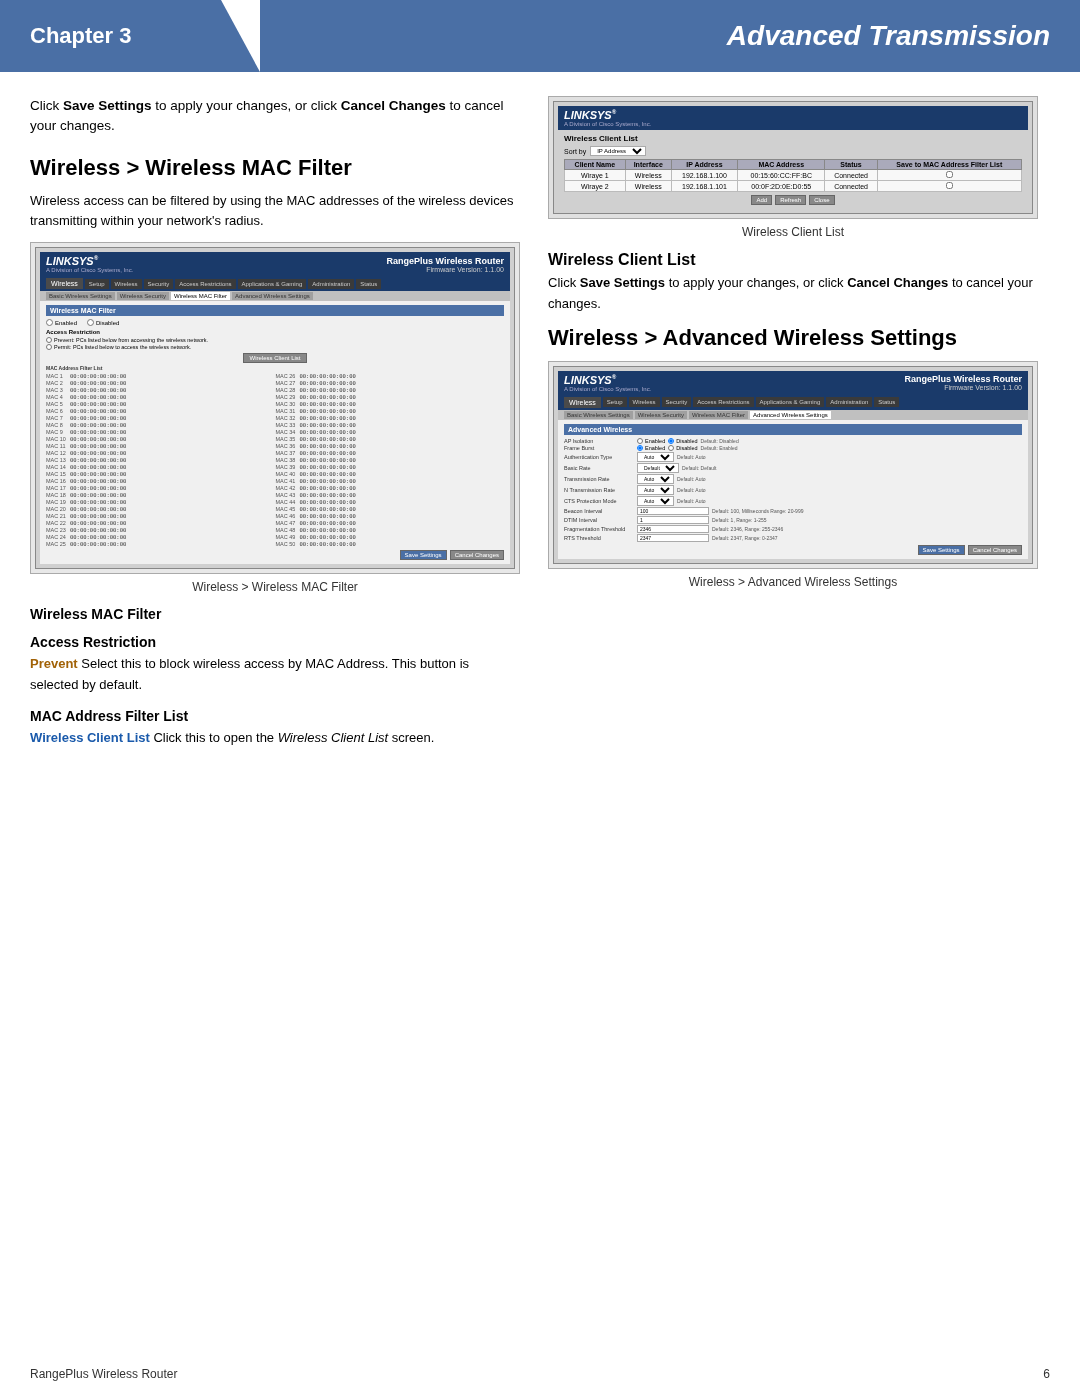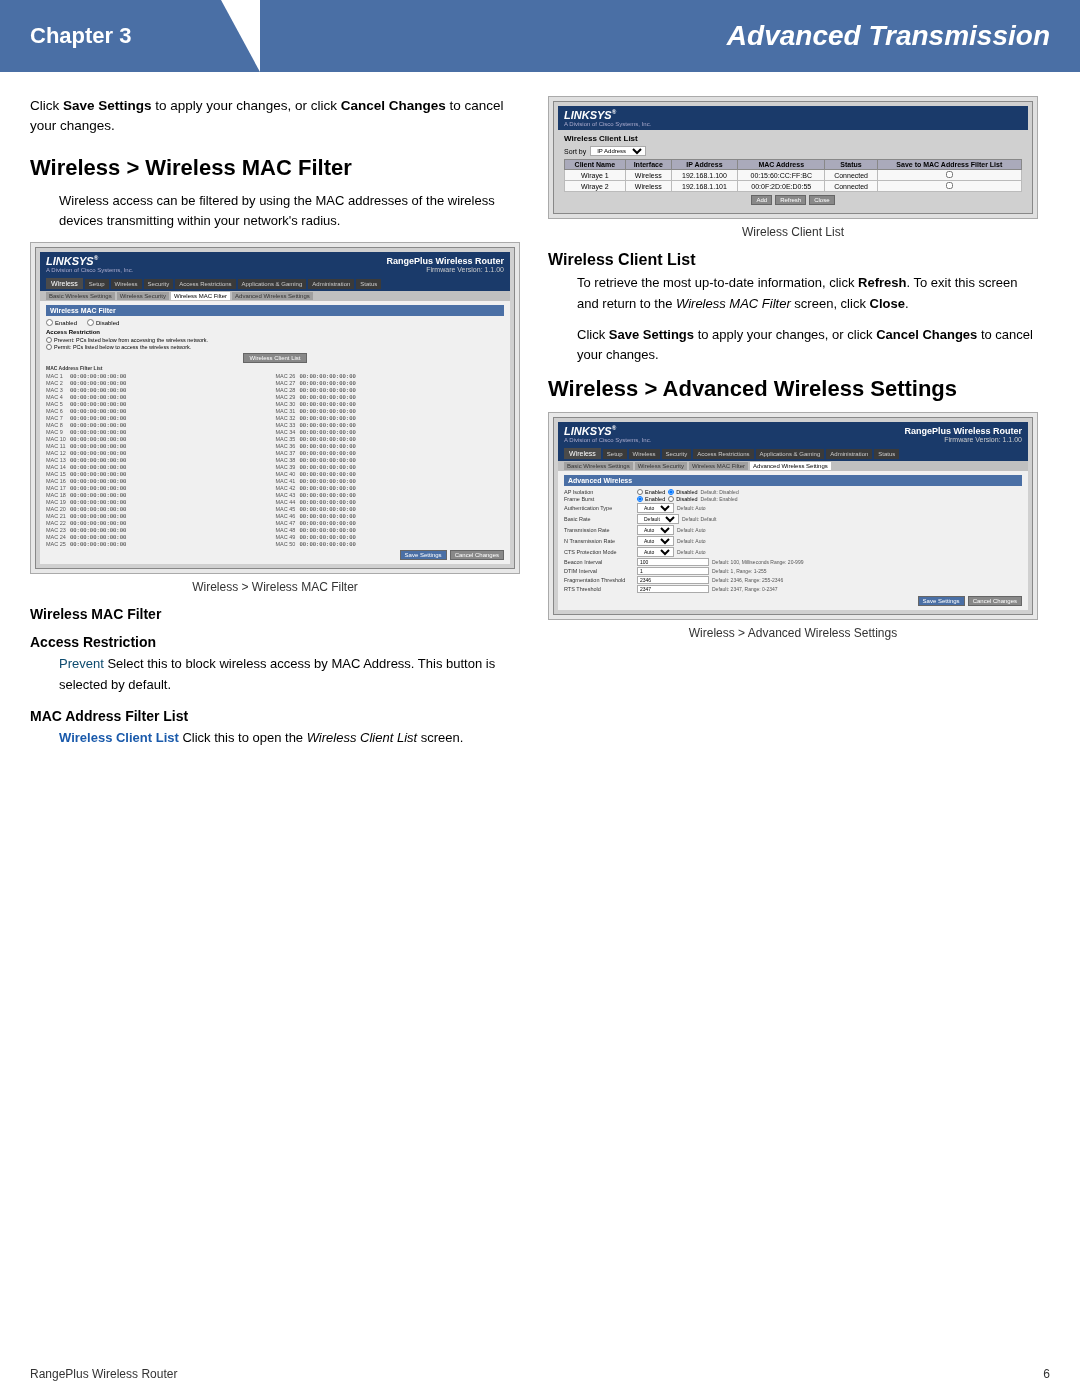--- a/index.html
+++ b/index.html
@@ -81,35 +81,34 @@
       font-weight: bold;
       color: #000;
       margin-bottom: 10px;
     }
 
     
     .body-text {
       font-size: 13px;
       line-height: 1.6;
       margin-bottom: 10px;
-      margin-left: 29px;
     }
     .body-text b { font-weight: bold; }
     .body-text em { font-style: italic; }
 
     
     .sub-heading {
       font-size: 14px;
       font-weight: bold;
       margin: 12px 0 4px 0;
     }
 
     
     .label-blue { color: #1a5aab; font-weight: bold; }
-    .label-green { color: #0c4a6e; font-weight: normal; }
+    .label-green { color: #a16207; font-weight: bold; }
     .label-red { color: #cc0000; font-weight: bold; }
 
     
     .screenshot-box {
       border: 1px solid #aaa;
       background: #e8e8e8;
       margin: 10px 0 6px 0;
       padding: 4px;
       position: relative;
     }
@@ -662,23 +661,20 @@
           </div>
         </div>
       </div>
     </div>
     <div class="screenshot-caption">Wireless Client List</div>
 
     <h3 class="sub-heading" style="font-size:16px;">Wireless Client List</h3>
 
 
 
-    <p class="body-text">
-      <span>To  retrieve  the  most  up-to-date  information,  click </span><b>Refresh</b><span>. To exit this screen and return to the </span><em>Wireless MAC Filter</em><span> screen, click </span><b>Close</b><span>.</span>
-    </p>
 
 
     <p class="body-text">
       <span>Click </span><b>Save Settings</b><span> to apply your changes, or click </span><b>Cancel Changes</b><span> to cancel your changes.</span>
     </p>
 
     <h2 class="section-heading-right">Wireless &gt; Advanced Wireless Settings</h2>
 
 
     <div class="screenshot-box">

